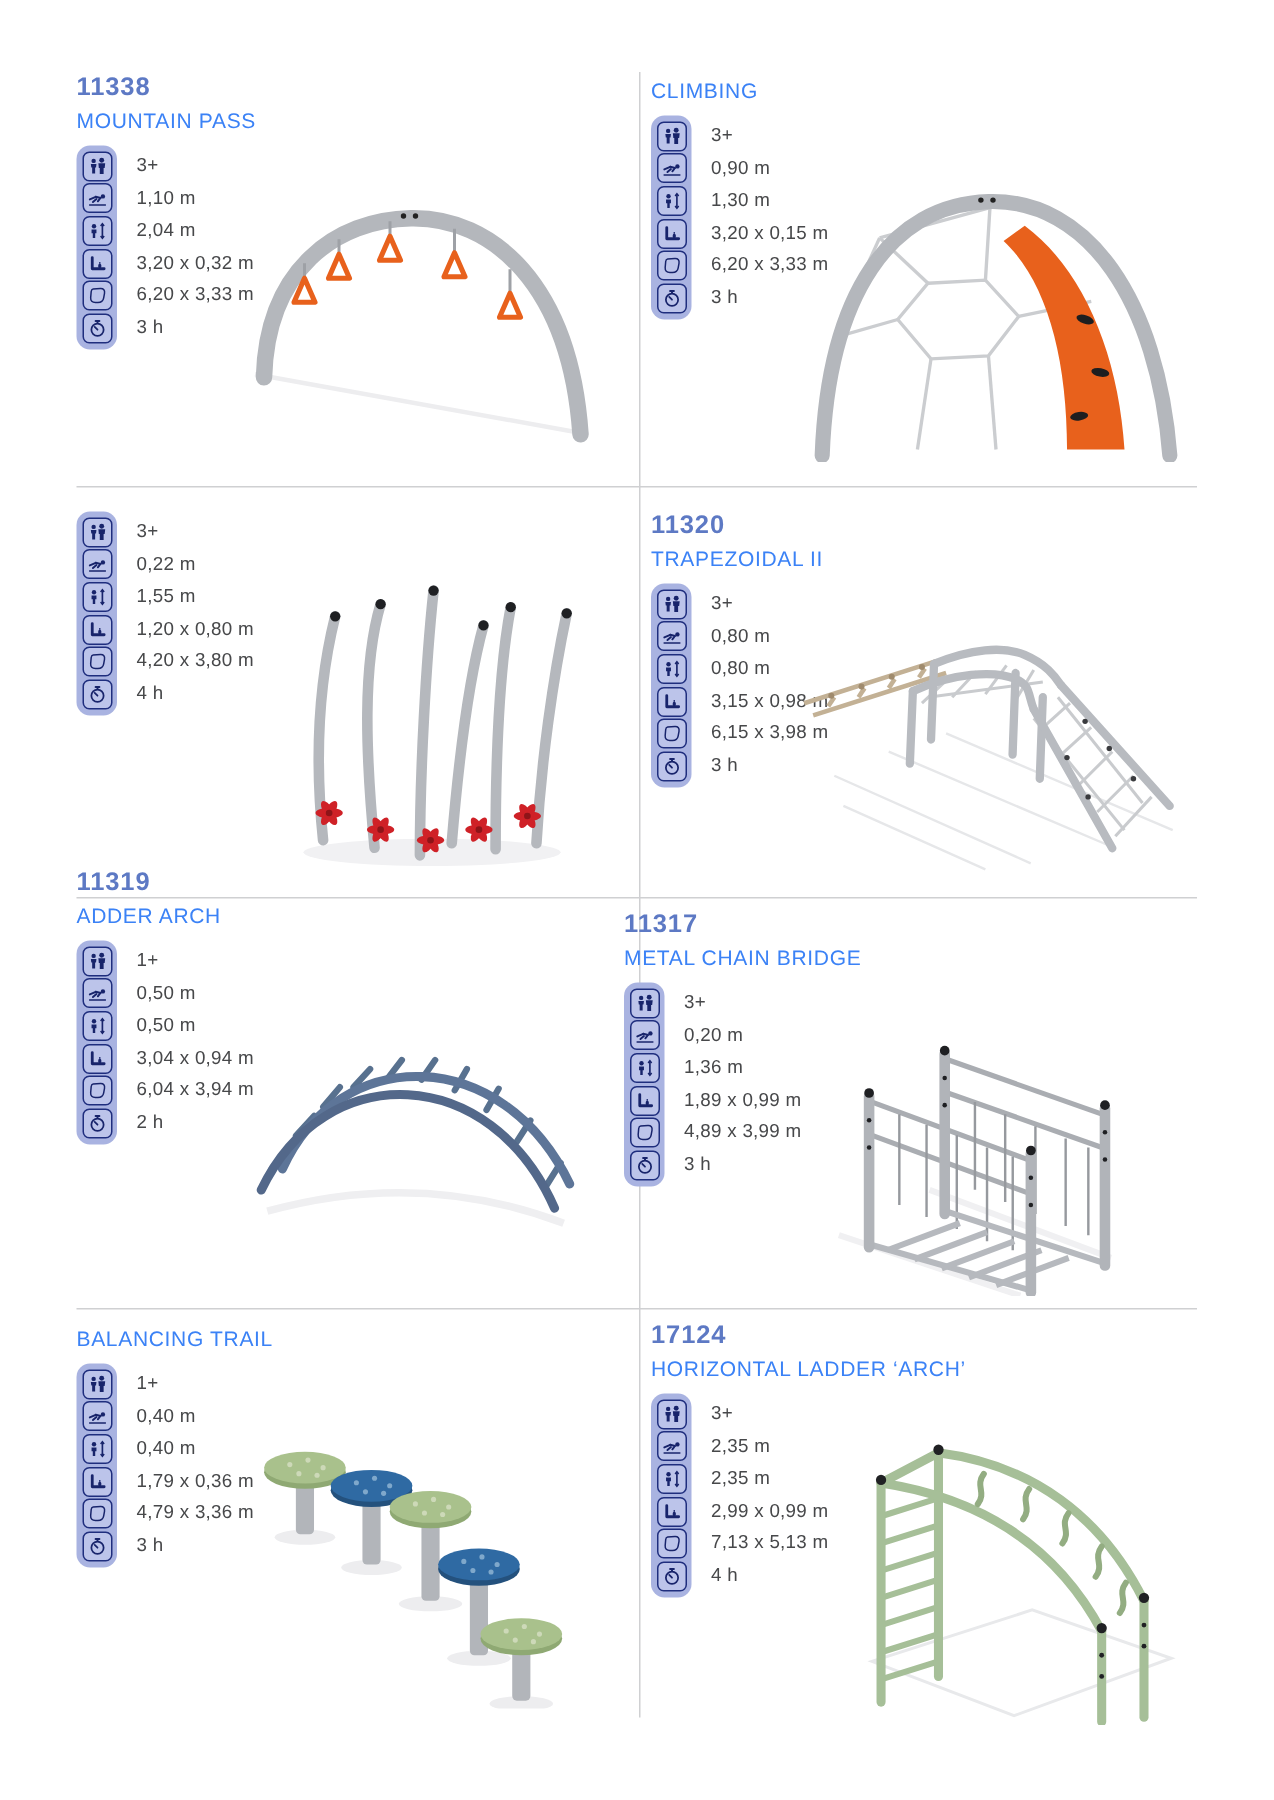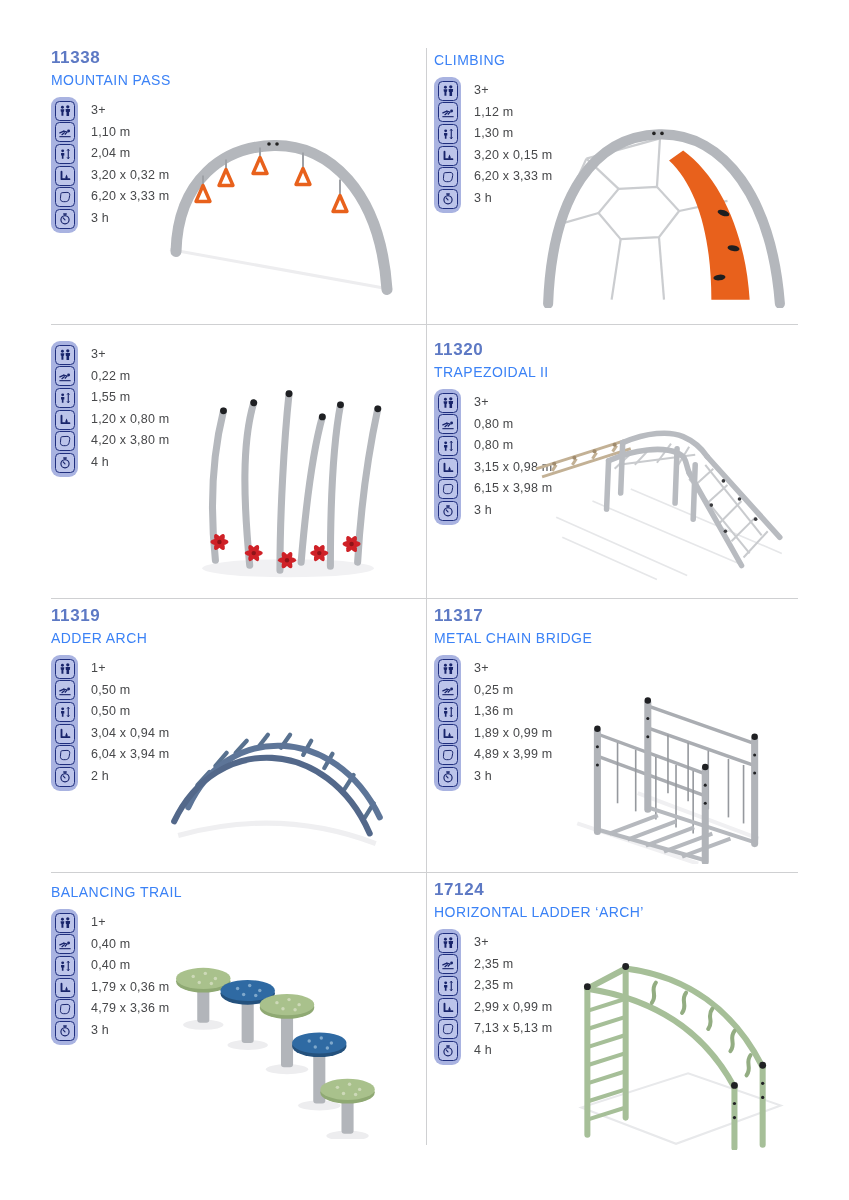--- a/index.html
+++ b/index.html
@@ -175,21 +175,21 @@
             </svg>
           </div>
         <div class="sq">
             <svg>
               <use href="#i-time"></use>
             </svg>
           </div>
       </div>
       <div class="vals">
         <div class="val">3+</div>
-        <div class="val">1,12 m</div>
+        <div class="val">0,90 m</div>
         <div class="val">1,30 m</div>
         <div class="val">3,20 x 0,15 m</div>
         <div class="val">6,20 x 3,33 m</div>
         <div class="val">3 h</div>
       </div>
     </div>
     <div class="art" style="left:98px;top:68px;width:262px;height:192px">
       <svg viewBox="0 0 260 190">
         <g stroke="#cbcdd0" stroke-width="2.2" fill="none">
           <path d="M86 72 L124 70 L146 94 L126 120 L88 122 L66 96 Z"></path>
@@ -408,21 +408,21 @@
           <circle cx="196" cy="74" r="1.8"></circle>
             <circle cx="212" cy="92" r="1.8"></circle>
             <circle cx="228" cy="112" r="1.8"></circle>
           <circle cx="184" cy="98" r="1.8"></circle>
             <circle cx="198" cy="124" r="1.8"></circle>
         </g>
       </svg>
     </div>
   </section>
 
-  <section class="card" style="left:51px;top:606px">
+  <section class="card" style="left:51px;top:578px">
     <div class="pid">11319</div>
     <div class="pname">ADDER ARCH</div>
     <div class="specs">
       <div class="strip">
         <div class="sq">
             <svg>
               <use href="#i-age"></use>
             </svg>
           </div>
         <div class="sq">
@@ -474,21 +474,21 @@
             <path d="M177 59 L169 73"></path>
             <path d="M198 80 L189 94"></path>
           <path d="M218 108 L208 124"></path>
         </g>
         <path d="M34 112 C72 28 180 30 224 122" stroke="#5d7598" stroke-width="6" fill="none" stroke-linecap="round"></path>
         <path d="M20 126 C62 38 172 42 214 138" stroke="#53688a" stroke-width="6" fill="none" stroke-linecap="round"></path>
       </svg>
     </div>
   </section>
 
-  <section class="card" style="left:434px;top:606px">
+  <section class="card" style="left:416px;top:606px">
     <div class="pid">11317</div>
     <div class="pname">METAL CHAIN BRIDGE</div>
     <div class="specs">
       <div class="strip">
         <div class="sq">
             <svg>
               <use href="#i-age"></use>
             </svg>
           </div>
         <div class="sq">
@@ -512,21 +512,21 @@
             </svg>
           </div>
         <div class="sq">
             <svg>
               <use href="#i-time"></use>
             </svg>
           </div>
       </div>
       <div class="vals">
         <div class="val">3+</div>
-        <div class="val">0,25 m</div>
+        <div class="val">0,20 m</div>
         <div class="val">1,36 m</div>
         <div class="val">1,89 x 0,99 m</div>
         <div class="val">4,89 x 3,99 m</div>
         <div class="val">3 h</div>
       </div>
     </div>
     <div class="art" style="left:113px;top:66px;width:252px;height:192px">
       <svg viewBox="0 0 250 190">
         <path d="M30 150 L150 190 M90 120 L210 165" stroke="#f0f0f2" stroke-width="4"></path>
         <g stroke="#aaadb2" stroke-width="3.4" fill="none">

